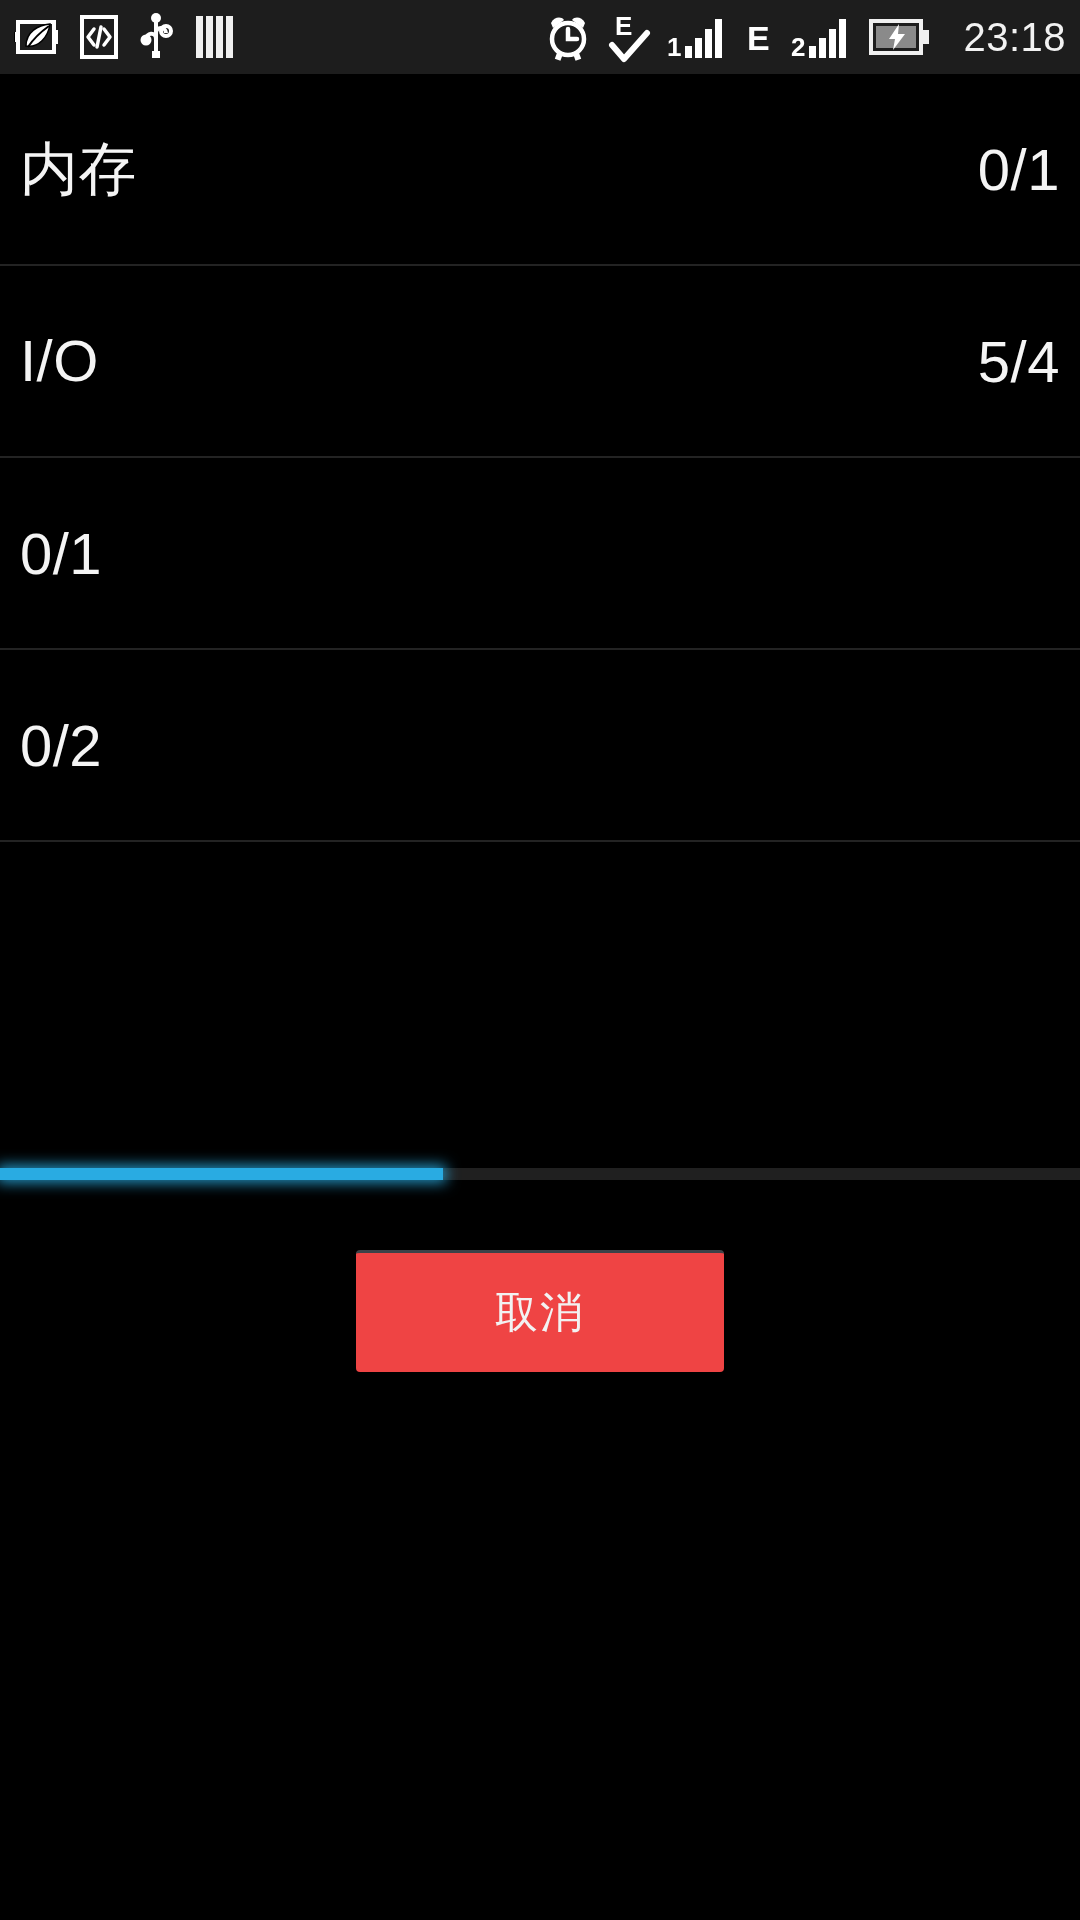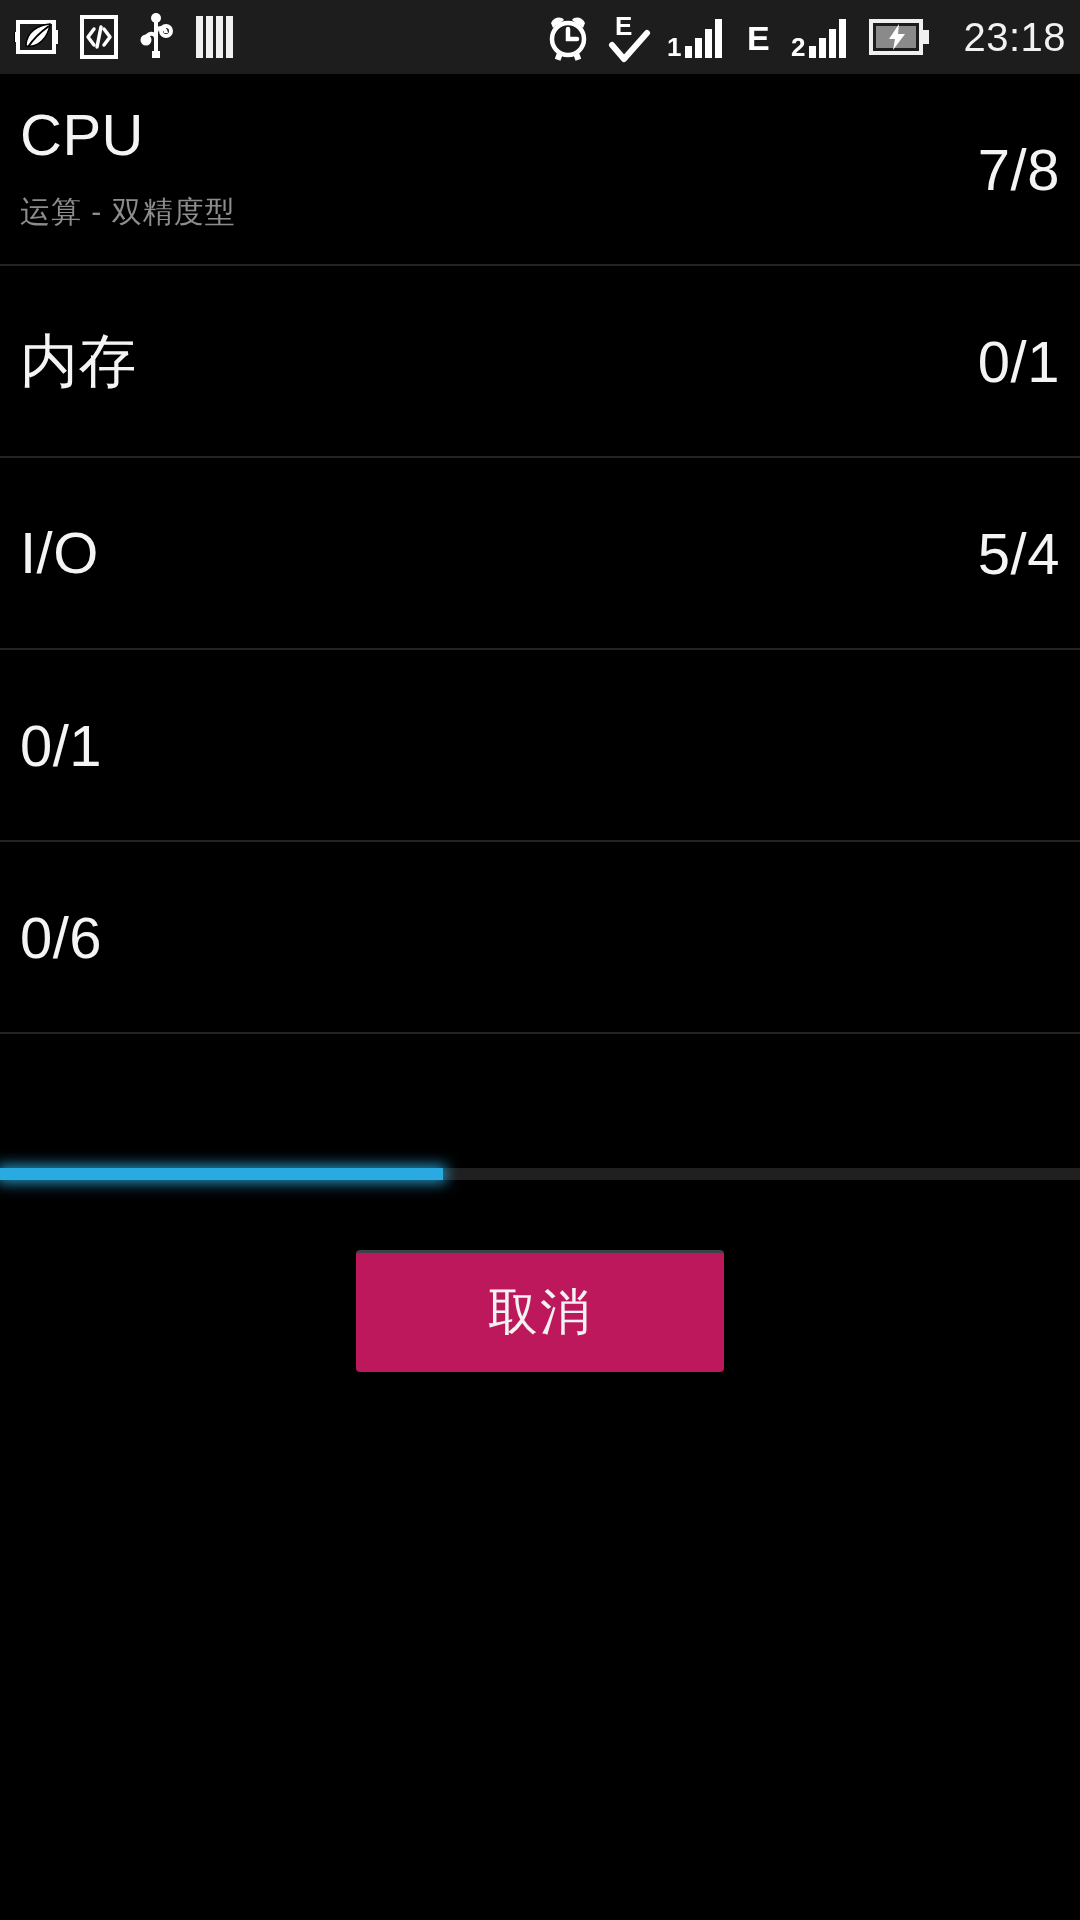--- a/index.html
+++ b/index.html
@@ -61,25 +61,25 @@
     box-shadow:0 0 14px 3px rgba(41,171,226,0.85);
   }
 
   
   .btn-area {
     position:absolute; left:0; right:0; top:1250px;
     display:flex; justify-content:center;
   }
   .cancel-btn {
     width:368px; height:122px;
-    background:#be185d;
+    background:#ef4444;
     border-top:3px solid #3c4248;
     border-radius:4px;
     display:flex; align-items:center; justify-content:center;
-    color:#f2f2f2; font-size:50px; letter-spacing:2px;
+    color:#f2f2f2; font-size:43px; letter-spacing:2px;
   }
 </style>
 </head>
 <body>
 
 <div id="screen">
 
   <div class="statusbar">
     <div class="sb-left">
 
@@ -181,48 +181,41 @@
           <path d="M30 5 L20 20 H26 L24 31 L36 15 H29 Z" fill="#fff"></path>
         </svg>
       </span>
 
       <span class="clock">23:18</span>
     </div>
   </div>
 
   <div class="list">
 
-    <div class="row first">
-      <div class="row-left">
-        <div class="row-title">CPU</div>
-        <div class="row-sub">运算 - 双精度型</div>
-      </div>
-      <div class="row-count">7/8</div>
-    </div>
 
     <div class="row">
       <div class="row-left">
         <div class="row-title">内存</div>
       </div>
       <div class="row-count">0/1</div>
     </div>
 
     <div class="row">
       <div class="row-left">
         <div class="row-title">I/O</div>
       </div>
       <div class="row-count">5/4</div>
     </div>
 
     <div class="row">
       <div class="row-count">0/1</div>
     </div>
 
     <div class="row">
-      <div class="row-count">0/6</div>
+      <div class="row-count">0/2</div>
     </div>
   </div>
 
   <div class="progress-wrap" style="background: rgb(32, 32, 32);">
     <div class="progress-fill" id="progress-fill" style="width: 41%; background: rgb(41, 171, 226);"></div>
   </div>
 
   <div class="btn-area">
     <div class="cancel-btn">取消</div>
   </div>

